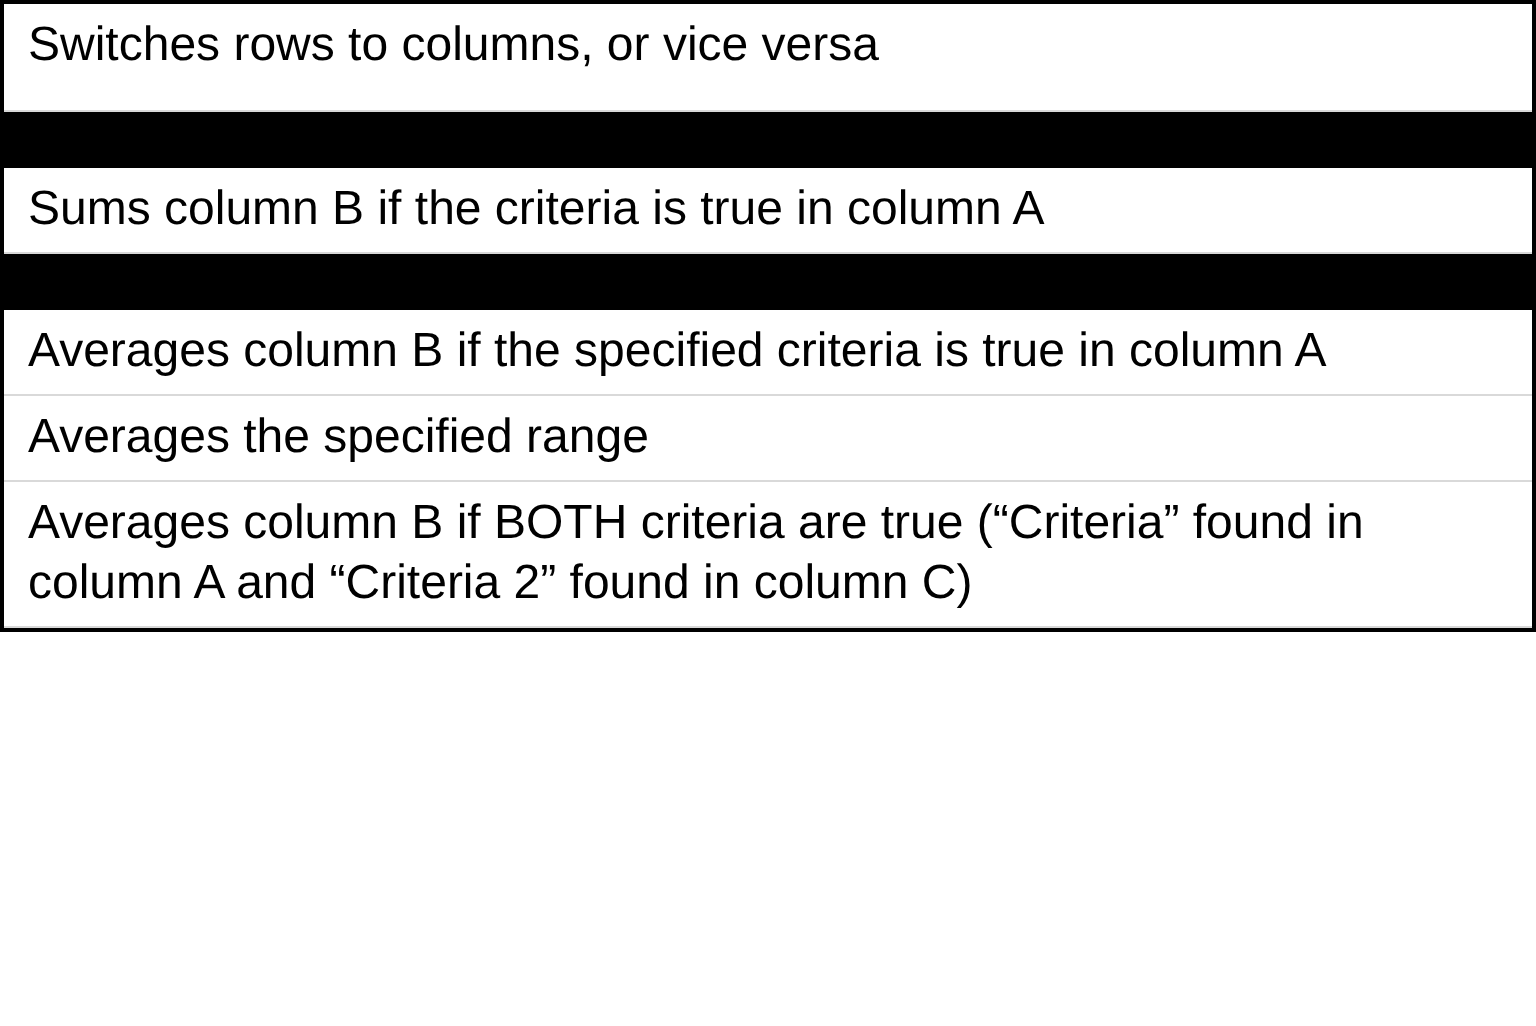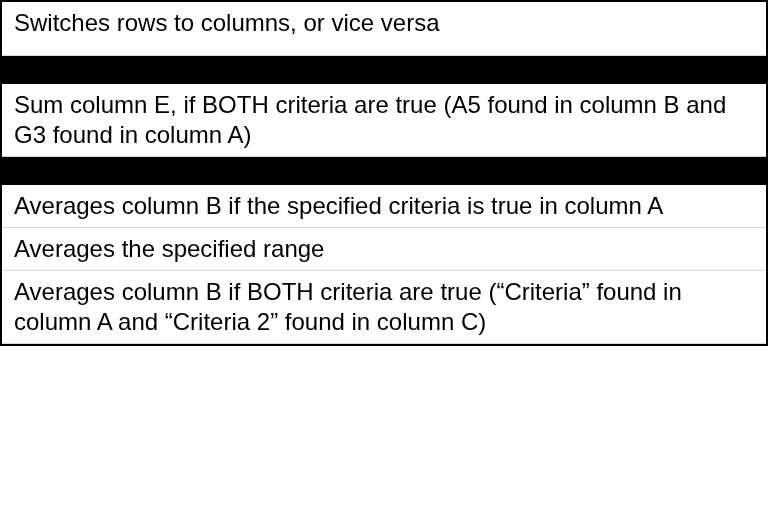--- a/index.html
+++ b/index.html
@@ -49,21 +49,21 @@
 
 <div class="table">
 
   <div class="row tall">
     <span>Switches rows to columns, or vice versa</span>
   </div>
 
   <div class="section-break"></div>
 
   <div class="row">
-    <span>Sum column E, if BOTH criteria are true (A5 found in column B and G3 found in column A)</span>
+    <span>Sums column B if the criteria is true in column A</span>
   </div>
 
   <div class="section-break"></div>
 
   <div class="row">
     <span>Averages column B if the specified criteria is true in column A</span>
   </div>
   <div class="row">
     <span>Averages the specified range</span>
   </div>

